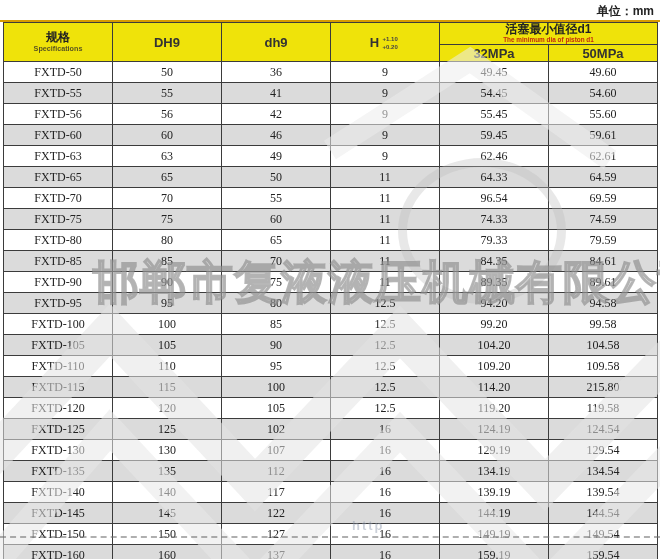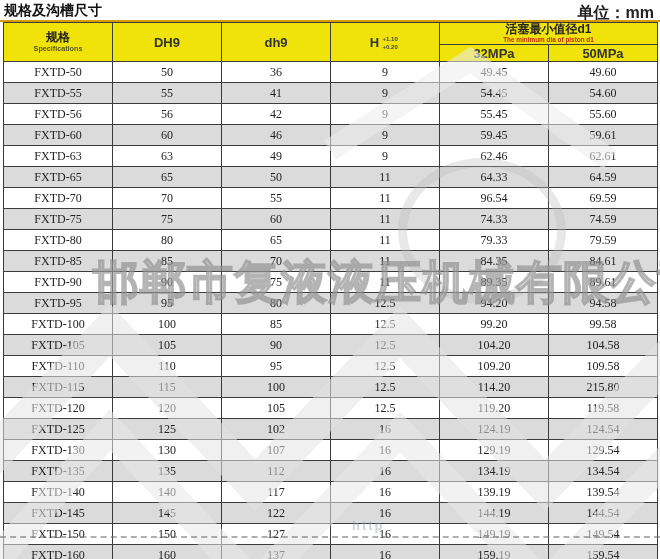--- a/index.html
+++ b/index.html
@@ -4,21 +4,21 @@
 <style>
   html,body{margin:0;padding:0;}
   body{
     width:660px;height:559px;position:relative;overflow:hidden;
     background:#ffffff;font-family:"Liberation Sans",sans-serif;
   }
   
   .titlebar{position:absolute;top:0;left:0;width:660px;height:20px;}
   .title-zh{position:absolute;left:4px;top:2px;font-size:14px;font-weight:bold;color:#111;}
   .title-en{position:absolute;left:102px;top:3px;font-size:13px;color:#787878;font-family:"Liberation Serif",serif;}
-  .unit{position:absolute;right:6px;top:3px;font-size:16px;color:#222;font-weight:bold;}
+  .unit{position:absolute;right:6px;top:3px;font-size:12px;color:#222;font-weight:bold;}
   .accent-line{position:absolute;top:20px;left:0;width:660px;height:2px;background:#d79b00;}
   
   table.spec{
     position:absolute;top:22px;left:3px;width:654px;
     border-collapse:collapse;table-layout:fixed;z-index:1;
   }
   table.spec col{width:109px;}
   table.spec th,table.spec td{
     border:1px solid #3b3b3b;padding:0;text-align:center;vertical-align:middle;
   }
@@ -51,21 +51,20 @@
     -webkit-text-stroke:1.5px rgba(128,128,128,0.55);
   }
   .wm-dash{left:0;top:536px;width:660px;border-top:2px dashed rgba(110,110,110,0.55);z-index:5;}
   .wm-url{left:352px;top:518px;z-index:5;font-size:13px;font-weight:bold;
     color:rgba(140,150,170,0.45);letter-spacing:2px;}
 </style>
 </head>
 <body>
 
 <div class="titlebar">
-  <span class="title-zh">规格及沟槽尺寸</span>
   <span class="unit">单位：mm</span>
 </div>
 <div class="accent-line"></div>
 
 <svg class="wm wm-waves" width="660" height="559" viewBox="0 0 660 559">
   <polyline points="-30,480 110,330 255,485 400,332 545,485 690,335" fill="none" stroke="#e4e4e4" stroke-width="36"></polyline>
   <polyline points="-30,590 110,430 255,585 400,432 545,585 690,435" fill="none" stroke="#e9e9e9" stroke-width="28"></polyline>
   <polyline points="330,150 470,60 610,160" fill="none" stroke="#ededed" stroke-width="22"></polyline>
 </svg>
 <div class="wm wm-circle"></div>

